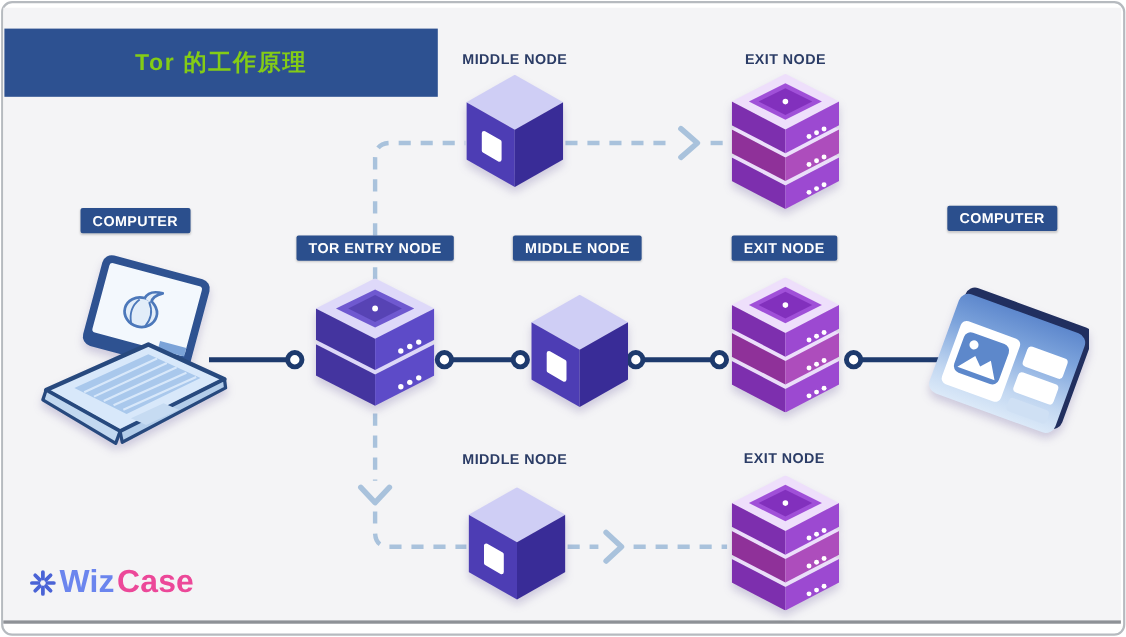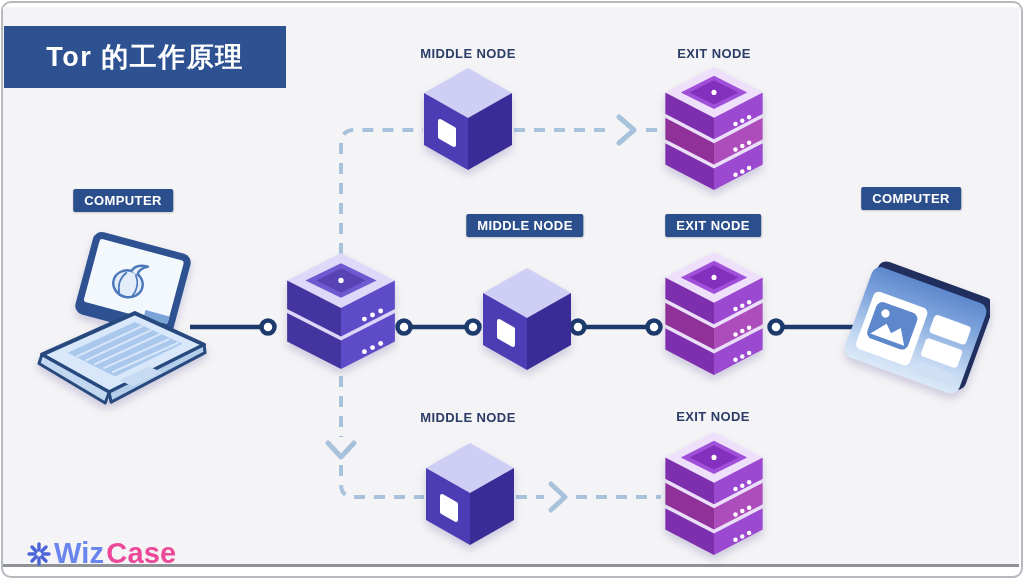--- a/index.html
+++ b/index.html
@@ -4,32 +4,32 @@
 <style>
   html,body{margin:0;padding:0;background:#ffffff;}
   .stage{position:relative;width:1024px;height:579px;background:#ffffff;
          font-family:"Liberation Sans",sans-serif;overflow:hidden;}
   .frame{position:absolute;inset:1px;border:2px solid #b6babf;border-radius:10px;
          background:#ffffff;}
   .canvas{position:absolute;left:3px;top:7px;width:1016px;height:557px;
           background:#f4f4f6;border-bottom:3px solid #8e9196;}
   .connectors{position:absolute;left:0;top:0;width:1024px;height:579px;z-index:1;}
   .icon{position:absolute;z-index:2;filter:drop-shadow(0 5px 4px rgba(70,50,130,.22));}
-  .title-banner{position:absolute;left:4px;top:26px;width:282px;height:62px;
-        background:#2d5191;color:#ffffff;font-size:27px;font-weight:700;
+  .title-banner{position:absolute;left:4px;top:26px;width:394px;height:62px;
+        background:#2d5191;color:#84cc16;font-size:21px;font-weight:700;
         letter-spacing:1.5px;display:flex;align-items:center;justify-content:center;
         z-index:3;}
   .plain-label{position:absolute;transform:translateX(-50%);color:#2b3c66;
         font-size:13px;font-weight:700;letter-spacing:.4px;white-space:nowrap;z-index:3;}
   .box-label{position:absolute;transform:translateX(-50%);background:#2b4f8d;
         color:#ffffff;font-size:13px;font-weight:700;letter-spacing:.4px;
         padding:4px 11px;border-radius:2px;white-space:nowrap;z-index:3;
         box-shadow:0 1px 2px rgba(0,0,0,.18);}
   .logo{position:absolute;left:26px;top:513px;display:flex;align-items:center;
-        gap:2px;z-index:3;font-size:29px;font-weight:600;letter-spacing:.2px;margin-top:24px;}
+        gap:2px;z-index:3;font-size:29px;font-weight:600;letter-spacing:.2px;}
   .logo .wiz{color:#6b85ee;}
   .logo .case{color:#ec4899;}
   .defs-hidden{position:absolute;width:0;height:0;overflow:hidden;}
 </style>
 </head>
 <body>
 
 <svg class="defs-hidden" aria-hidden="true">
   <defs>
     <symbol id="exit-stack" viewBox="0 0 100 126">
@@ -131,20 +131,21 @@
   </svg>
 
   <div class="title-banner">Tor 的工作原理</div>
 
   <div class="plain-label" style="left:468px;top:46px;">MIDDLE NODE</div>
   <div class="plain-label" style="left:714px;top:46px;">EXIT NODE</div>
   <div class="plain-label" style="left:468px;top:410px;">MIDDLE NODE</div>
   <div class="plain-label" style="left:713px;top:409px;">EXIT NODE</div>
 
   <div class="box-label" style="left:123px;top:189px;">COMPUTER</div>
+  <div class="box-label" style="left:341px;top:214px;">TOR ENTRY NODE</div>
   <div class="box-label" style="left:525px;top:214px;">MIDDLE NODE</div>
   <div class="box-label" style="left:713px;top:214px;">EXIT NODE</div>
   <div class="box-label" style="left:911px;top:187px;">COMPUTER</div>
 
   <svg class="icon" style="left:424px;top:68px;width:88px;height:104px;" viewBox="0 0 88 104">
       <use href="#node-cube"></use>
     </svg>
   <svg class="icon" style="left:483px;top:268px;width:88px;height:104px;" viewBox="0 0 88 104">
       <use href="#node-cube"></use>
     </svg>

